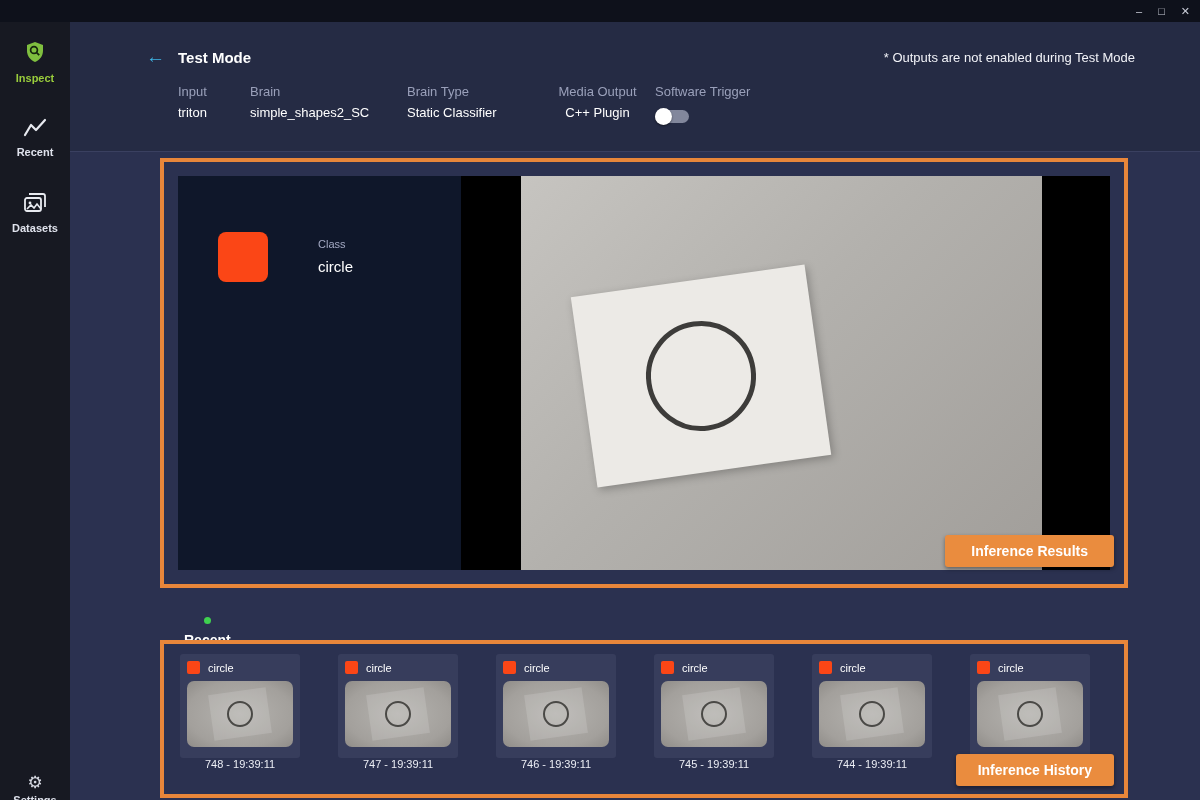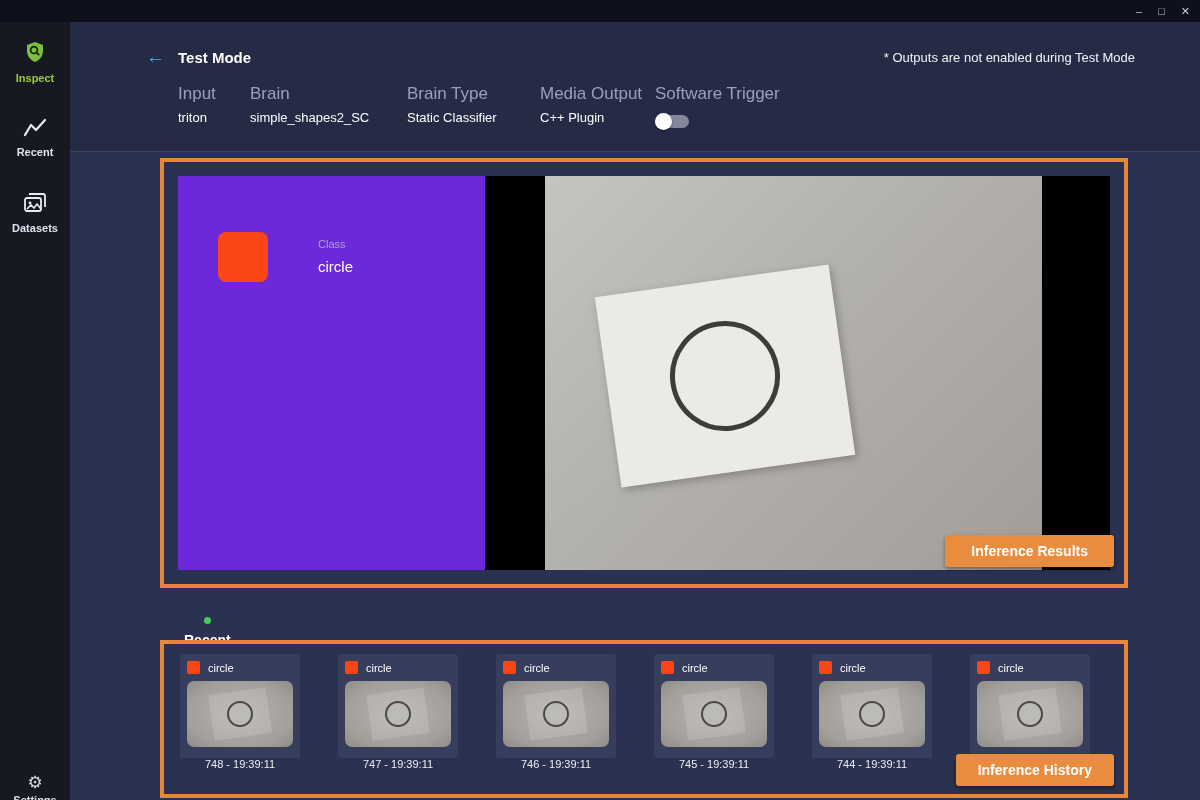--- a/index.html
+++ b/index.html
@@ -49,41 +49,41 @@
   }
   .hdr-title { position:absolute; left:108px; top:1px; font-size:15px; font-weight:bold; color:#ffffff; }
   .hdr-note { position:absolute; right:65px; top:2px; font-size:13px; color:#f2f3f8; }
   .fields {
     position:absolute; left:108px; top:62px; display:flex; align-items:flex-start;
   }
   .field { display:flex; flex-direction:column; gap:6px; }
   .field.f0 { width:72px; }
   .field.f1 { width:157px; }
   .field.f2 { width:133px; }
-  .field.f3 { width:115px; }
-  .f-label { font-size:17px; color:#9aa0ba; }
+  .field.f3 { width:115px;align-items:center; }
+  .f-label { font-size:13px; color:#9aa0ba; }
   .f-value { font-size:13px; color:#ffffff; }
   .toggle-field { display:flex; flex-direction:column; gap:9px; }
   .switch {
     position:relative; width:34px; height:13px; border-radius:7px;
     background:#82879c; cursor:pointer; margin-top:2px;
   }
   .switch .knob {
     position:absolute; left:0px; top:-2px; width:17px; height:17px;
     border-radius:50%; background:#ffffff; box-shadow:0 1px 2px rgba(0,0,0,.5);
   }
 
   
   .test-panel {
     position:absolute; left:160px; top:158px; width:968px; height:430px;
     border:4px solid #e8863a; background:#2b3150;
     padding:14px; display:flex;
   }
   .class-panel {
-    width:307px; flex:none; background:#6d28d9; position:relative;
+    width:283px; flex:none; background:#0f172a; position:relative;
   }
   .class-row { position:absolute; left:40px; top:56px; display:flex; align-items:flex-start; }
   .class-swatch {
     width:50px; height:50px; border-radius:8px; background:#fb4616; flex:none;
   }
   .class-meta { margin-left:50px; padding-top:6px; display:flex; flex-direction:column; gap:8px; }
   .class-label { font-size:11px; color:#a3a9c3; }
   .class-value { font-size:15px; color:#ffffff; }
 
   .image-panel { flex:1; background:#000000; position:relative; overflow:hidden; }

